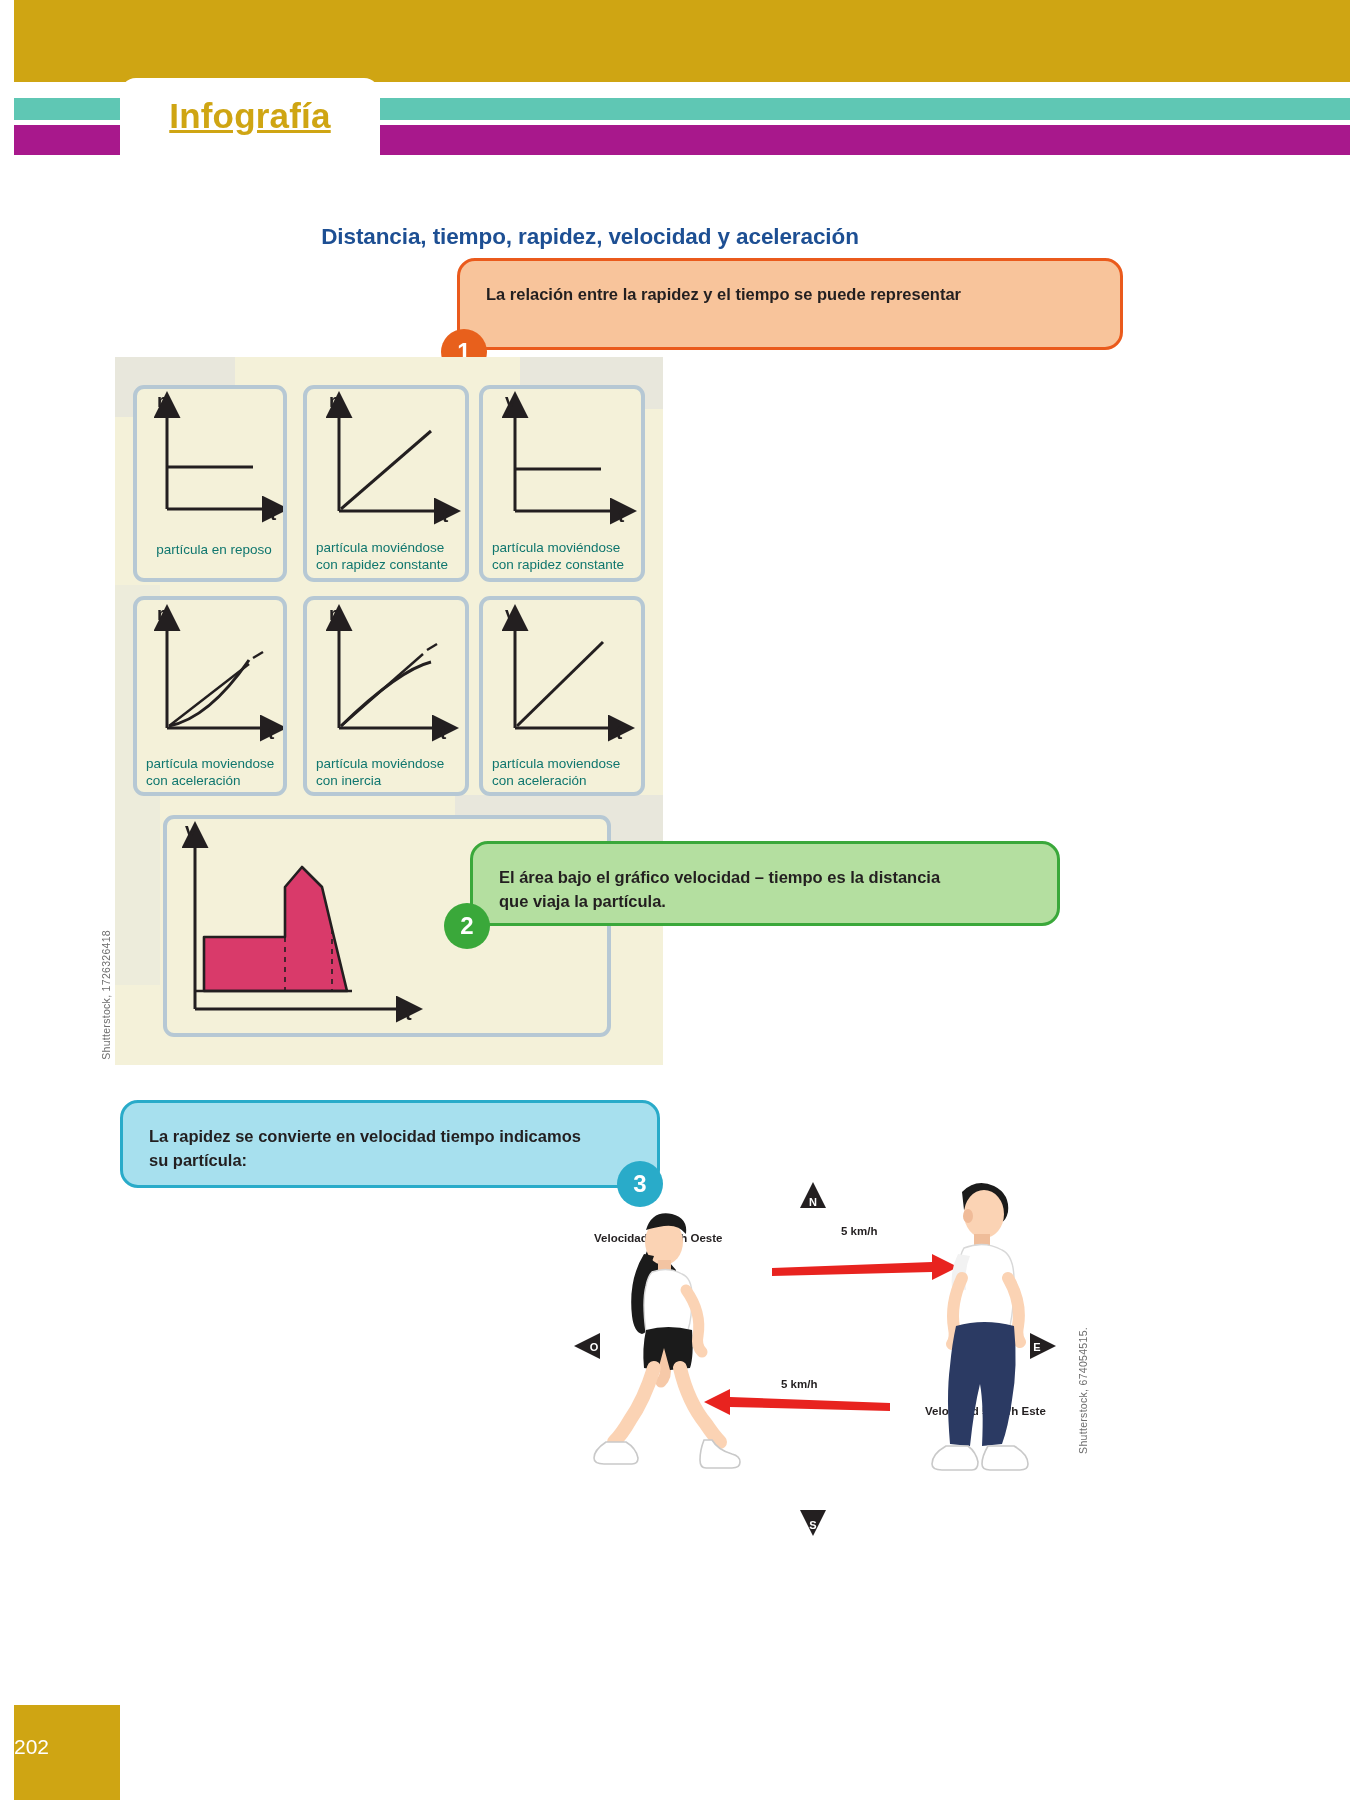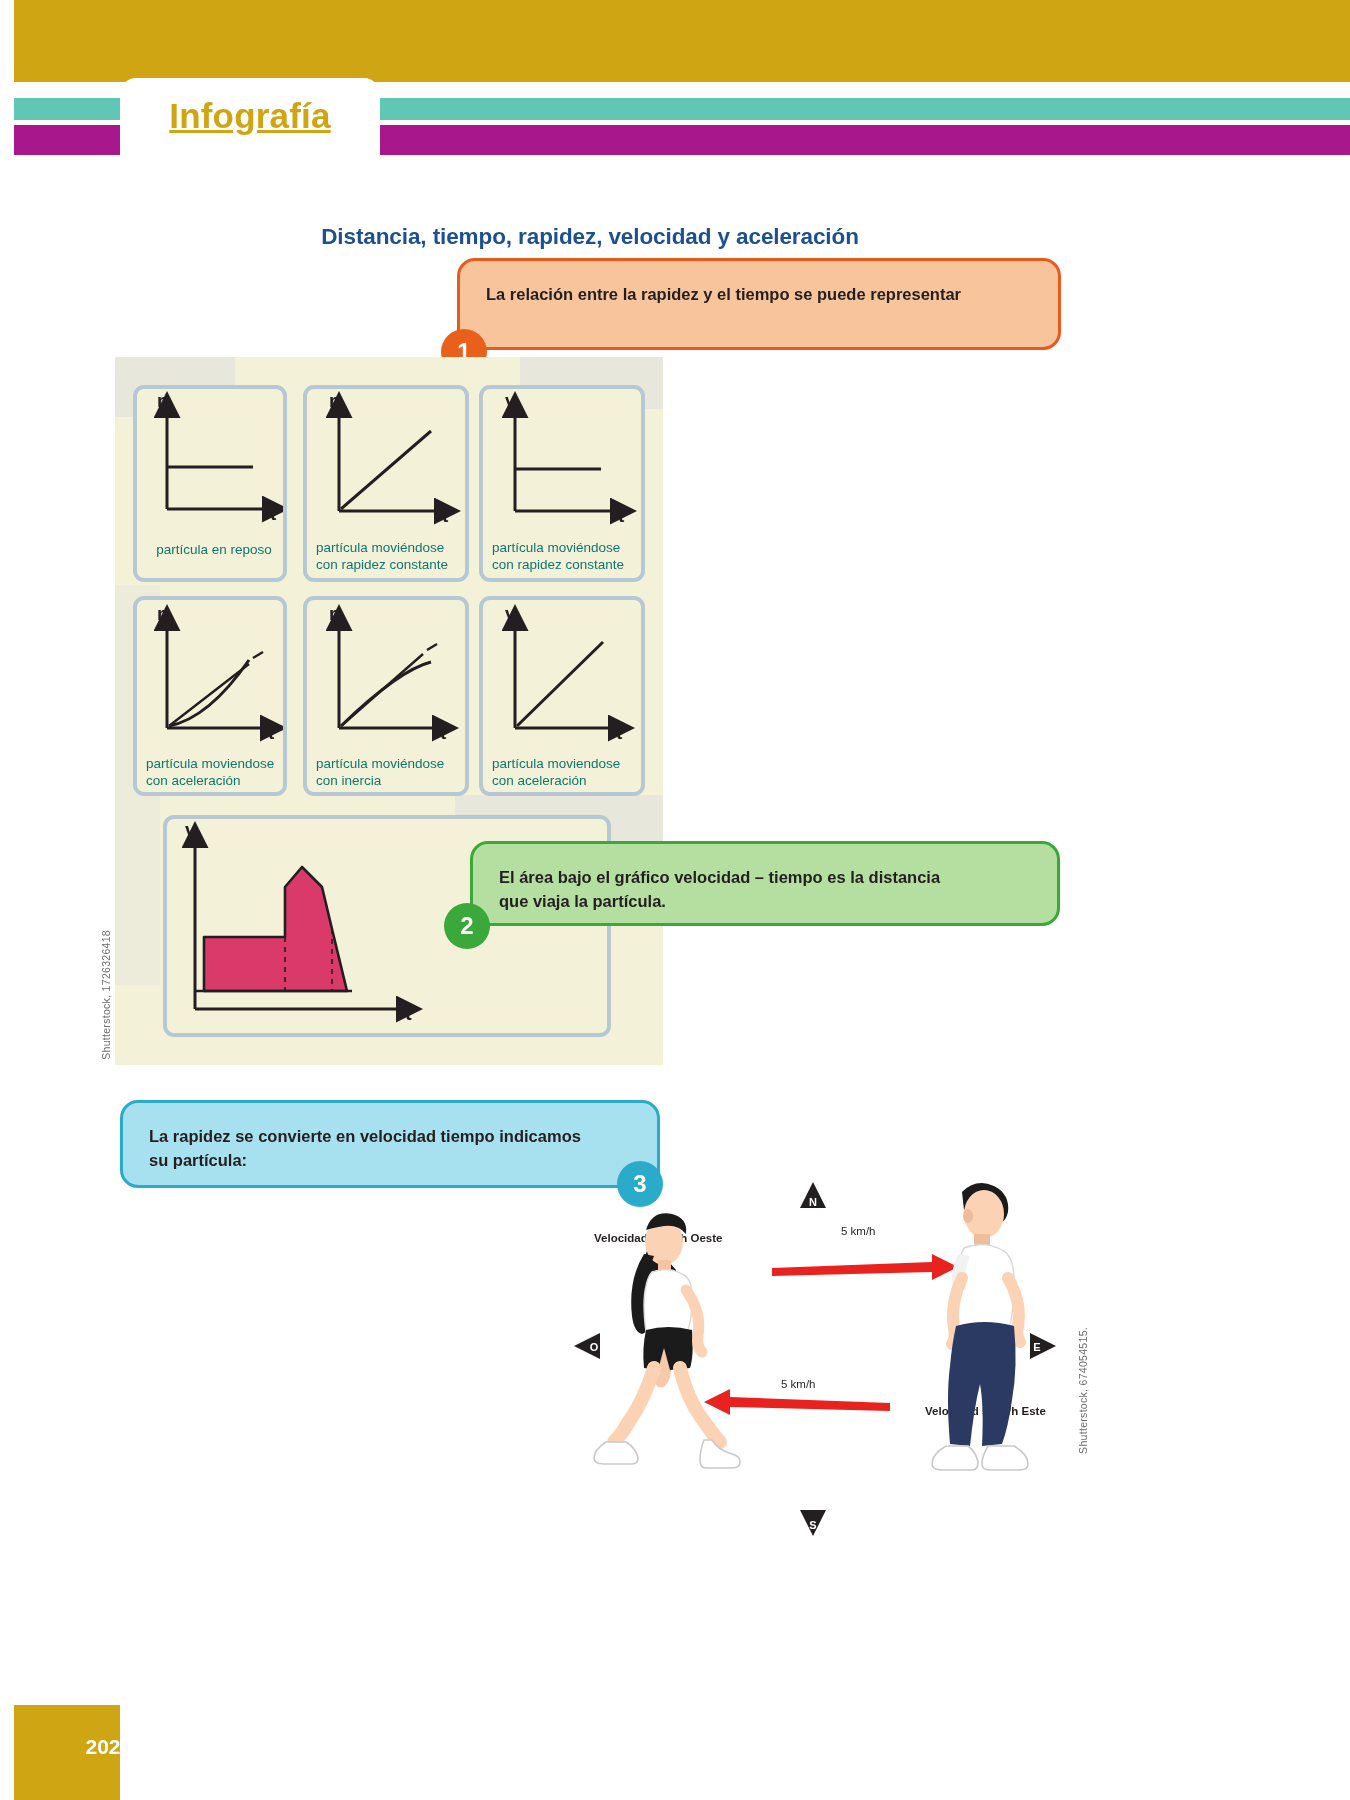--- a/index.html
+++ b/index.html
@@ -27,47 +27,47 @@
       font-size:22.5px;font-weight:bold;color:#1d4f93;letter-spacing:-.1px;margin-top:40px;}
 
   
   .bubble{position:absolute;box-sizing:border-box;border-radius:18px;
       font-size:16.5px;font-weight:bold;color:#231f20;line-height:1.45;padding:22px 26px;}
   .bubble .ln{display:block;}
   .badge{position:absolute;width:46px;height:46px;border-radius:50%;
       color:#fff;font-size:24px;font-weight:bold;display:flex;align-items:center;
       justify-content:center;}
 
-  #cal1{left:457px;top:258px;width:604px;height:92px;background:#f8c49b;border:3.5px solid #ea5a1c;}
+  #cal1{left:457px;top:258px;width:666px;height:92px;background:#f8c49b;border:3.5px solid #ea5a1c;}
   #bdg1{left:441px;top:329px;background:#e8601c;}
   #cal2{left:470px;top:841px;width:590px;height:85px;background:#b4dfa0;border:3.5px solid #3aa83a;}
   #bdg2{left:444px;top:903px;background:#3aa83a;}
   #cal3{left:120px;top:1100px;width:540px;height:88px;background:#a7e0ee;border:3.5px solid #29abc9;}
   #bdg3{left:617px;top:1161px;background:#29abc9;}
 
   
   .panel-bg{position:absolute;left:115px;top:357px;width:548px;height:708px;background:#f4f1d9;}
   .panel-shade{position:absolute;background:#e8e7dc;}
 
   .gcard{position:absolute;box-sizing:border-box;background:#f4f1d9;
       border:4px solid #b6c8d4;border-radius:11px;}
   .gcap{position:absolute;font-size:13.5px;color:#0f766e;line-height:1.28;}
 
   
   .vlabel{position:absolute;font-size:11.5px;font-weight:bold;color:#231f20;white-space:nowrap;}
-  .arrlabel{position:absolute;font-size:11.5px;font-weight:normal;color:#231f20;}
+  .arrlabel{position:absolute;font-size:11.5px;font-weight:bold;color:#231f20;}
 
   
   .credit{position:absolute;font-size:10.5px;color:#6d6d6d;
       writing-mode:vertical-rl;transform:rotate(180deg);letter-spacing:.3px;}
 
   
   .foot-tab{position:absolute;left:14px;top:1705px;width:106px;height:95px;background:#cfa513;}
-  .foot-num{position:absolute;left:14px;top:1735px;width:106px;text-align:center;
-      font-size:21px;color:#ffffff;font-weight:bold;padding-left:36px;}
+  .foot-num{position:absolute;left:14px;top:1735px;width:106px;text-align:left;
+      font-size:21px;color:#ffffff;font-weight:normal;}
   .side-white{position:absolute;left:0;top:0;width:14px;height:1800px;background:#fff;}
 </style>
 </head>
 <body>
 
 <div class="hdr-gold"></div>
 <div class="hdr-teal-l"></div>
 <div class="hdr-teal-r"></div>
 <div class="hdr-mag-l"></div>
 <div class="hdr-mag-r"></div>

